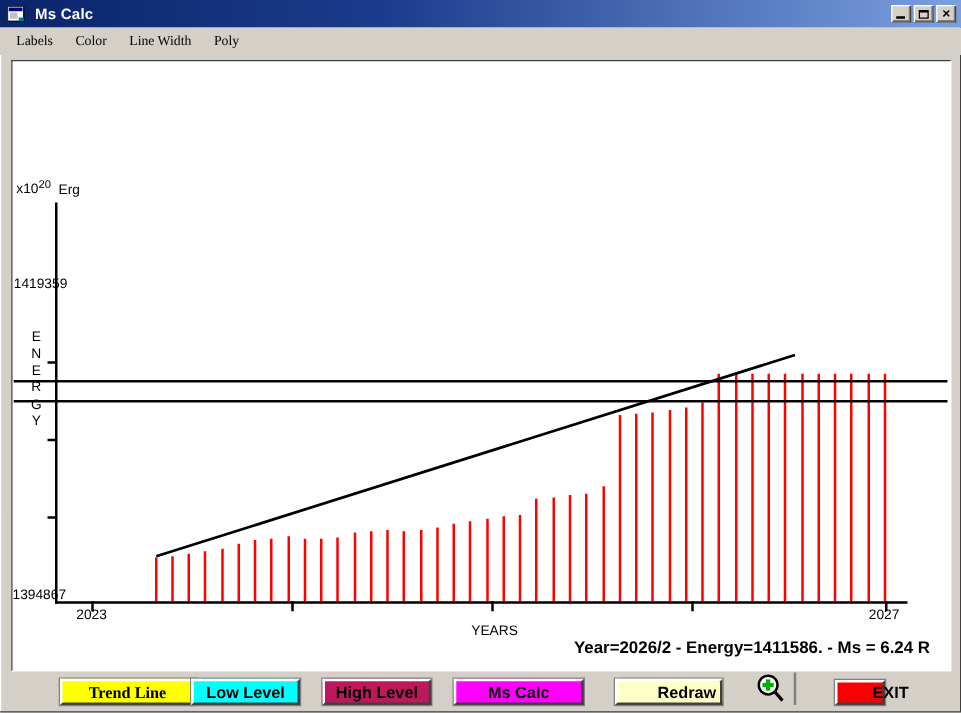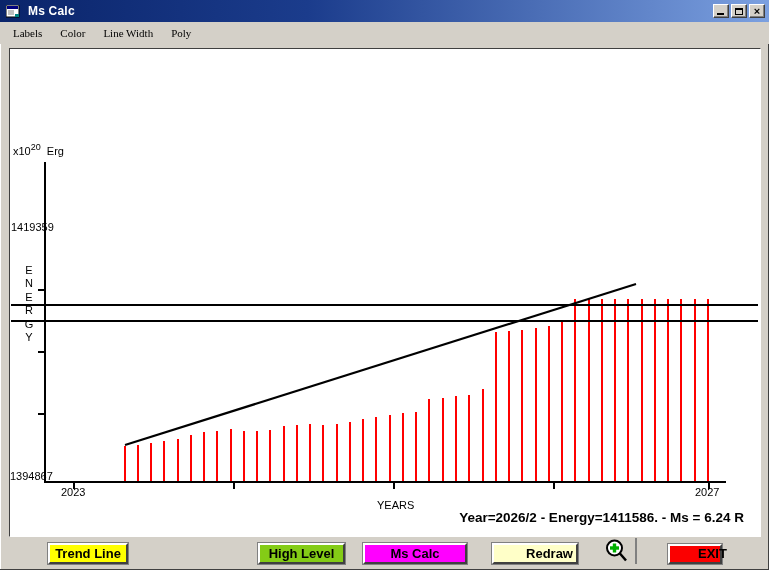--- a/index.html
+++ b/index.html
@@ -53,26 +53,26 @@
   .status{position:absolute;right:16px;top:461px;font-size:13.5px;font-weight:bold;color:#000;z-index:5;}
   .trend-svg{position:absolute;left:0;top:0;z-index:4;pointer-events:none;}
   
   .btn{
     position:absolute;top:543px;height:21px;border:none;
     font-family:"Liberation Sans",sans-serif;font-size:13px;font-weight:bold;color:#000;
     border-top:2px solid #ffffff;border-left:2px solid #ffffff;
     border-right:2px solid #404040;border-bottom:2px solid #404040;
     box-shadow:0 0 0 1px #808080;cursor:pointer;padding:0;line-height:16px;
   }
-  #btn-trend{left:48px;width:80px;}
+  #btn-trend{left:48px;width:108px;font-family:Liberation Serif, serif;}
   #btn-low{left:153px;width:87px;}
   #btn-high{left:258px;width:87px;}
   #btn-mscalc{left:363px;width:104px;}
   #btn-redraw{left:492px;width:86px;padding-left:29px;}
-  #btn-exit{left:668px;top:544px;width:54px;height:20px;font-size:13px;padding-left:28px;}
+  #btn-exit{left:668px;top:544px;width:40px;height:20px;font-size:13px;padding-left:28px;}
   .zoom-area{
     position:absolute;left:599px;top:538px;width:38px;height:26px;background:#d4d0c8;
     border-right:2px solid #808080;display:flex;align-items:center;justify-content:center;cursor:pointer;
   }
 </style>
 </head>
 <body>
 
 <div class="window">
 
@@ -186,21 +186,22 @@
         <div class="bar" style="left: 630.64px; top: 250px; height: 182px; background: rgb(255, 0, 0);"></div>
         <div class="bar" style="left: 643.9px; top: 250px; height: 182px; background: rgb(255, 0, 0);"></div>
         <div class="bar" style="left: 657.16px; top: 250px; height: 182px; background: rgb(255, 0, 0);"></div>
         <div class="bar" style="left: 670.42px; top: 250px; height: 182px; background: rgb(255, 0, 0);"></div>
         <div class="bar" style="left: 683.68px; top: 250px; height: 182px; background: rgb(255, 0, 0);"></div>
         <div class="bar" style="left: 696.94px; top: 250px; height: 182px; background: rgb(255, 0, 0);"></div>
       </div>
   </div>
 
   <button class="btn" id="btn-trend" style="background: rgb(255, 255, 0);">Trend Line</button>
-  <button class="btn" id="btn-high" style="background: #84cc16;">High Level</button>
+  <button class="btn" id="btn-low" style="background: rgb(0, 255, 255);">Low Level</button>
+  <button class="btn" id="btn-high" style="background: #be185d;">High Level</button>
   <button class="btn" id="btn-mscalc" style="background: rgb(255, 0, 255);">Ms Calc</button>
   <button class="btn" id="btn-redraw" style="background: rgb(255, 255, 200);">Redraw</button>
 
   <div class="zoom-area">
     <svg width="26" height="26" viewBox="0 0 26 26">
       <circle cx="10.5" cy="10" r="7.5" fill="#ffffff" stroke="#000" stroke-width="2"></circle>
       <rect x="8.8" y="5.5" width="3.4" height="9" fill="#00b000"></rect>
       <rect x="6" y="8.3" width="9" height="3.4" fill="#00b000"></rect>
       <line x1="15.5" y1="15" x2="22" y2="22.5" stroke="#000" stroke-width="2.5"></line>
     </svg>

